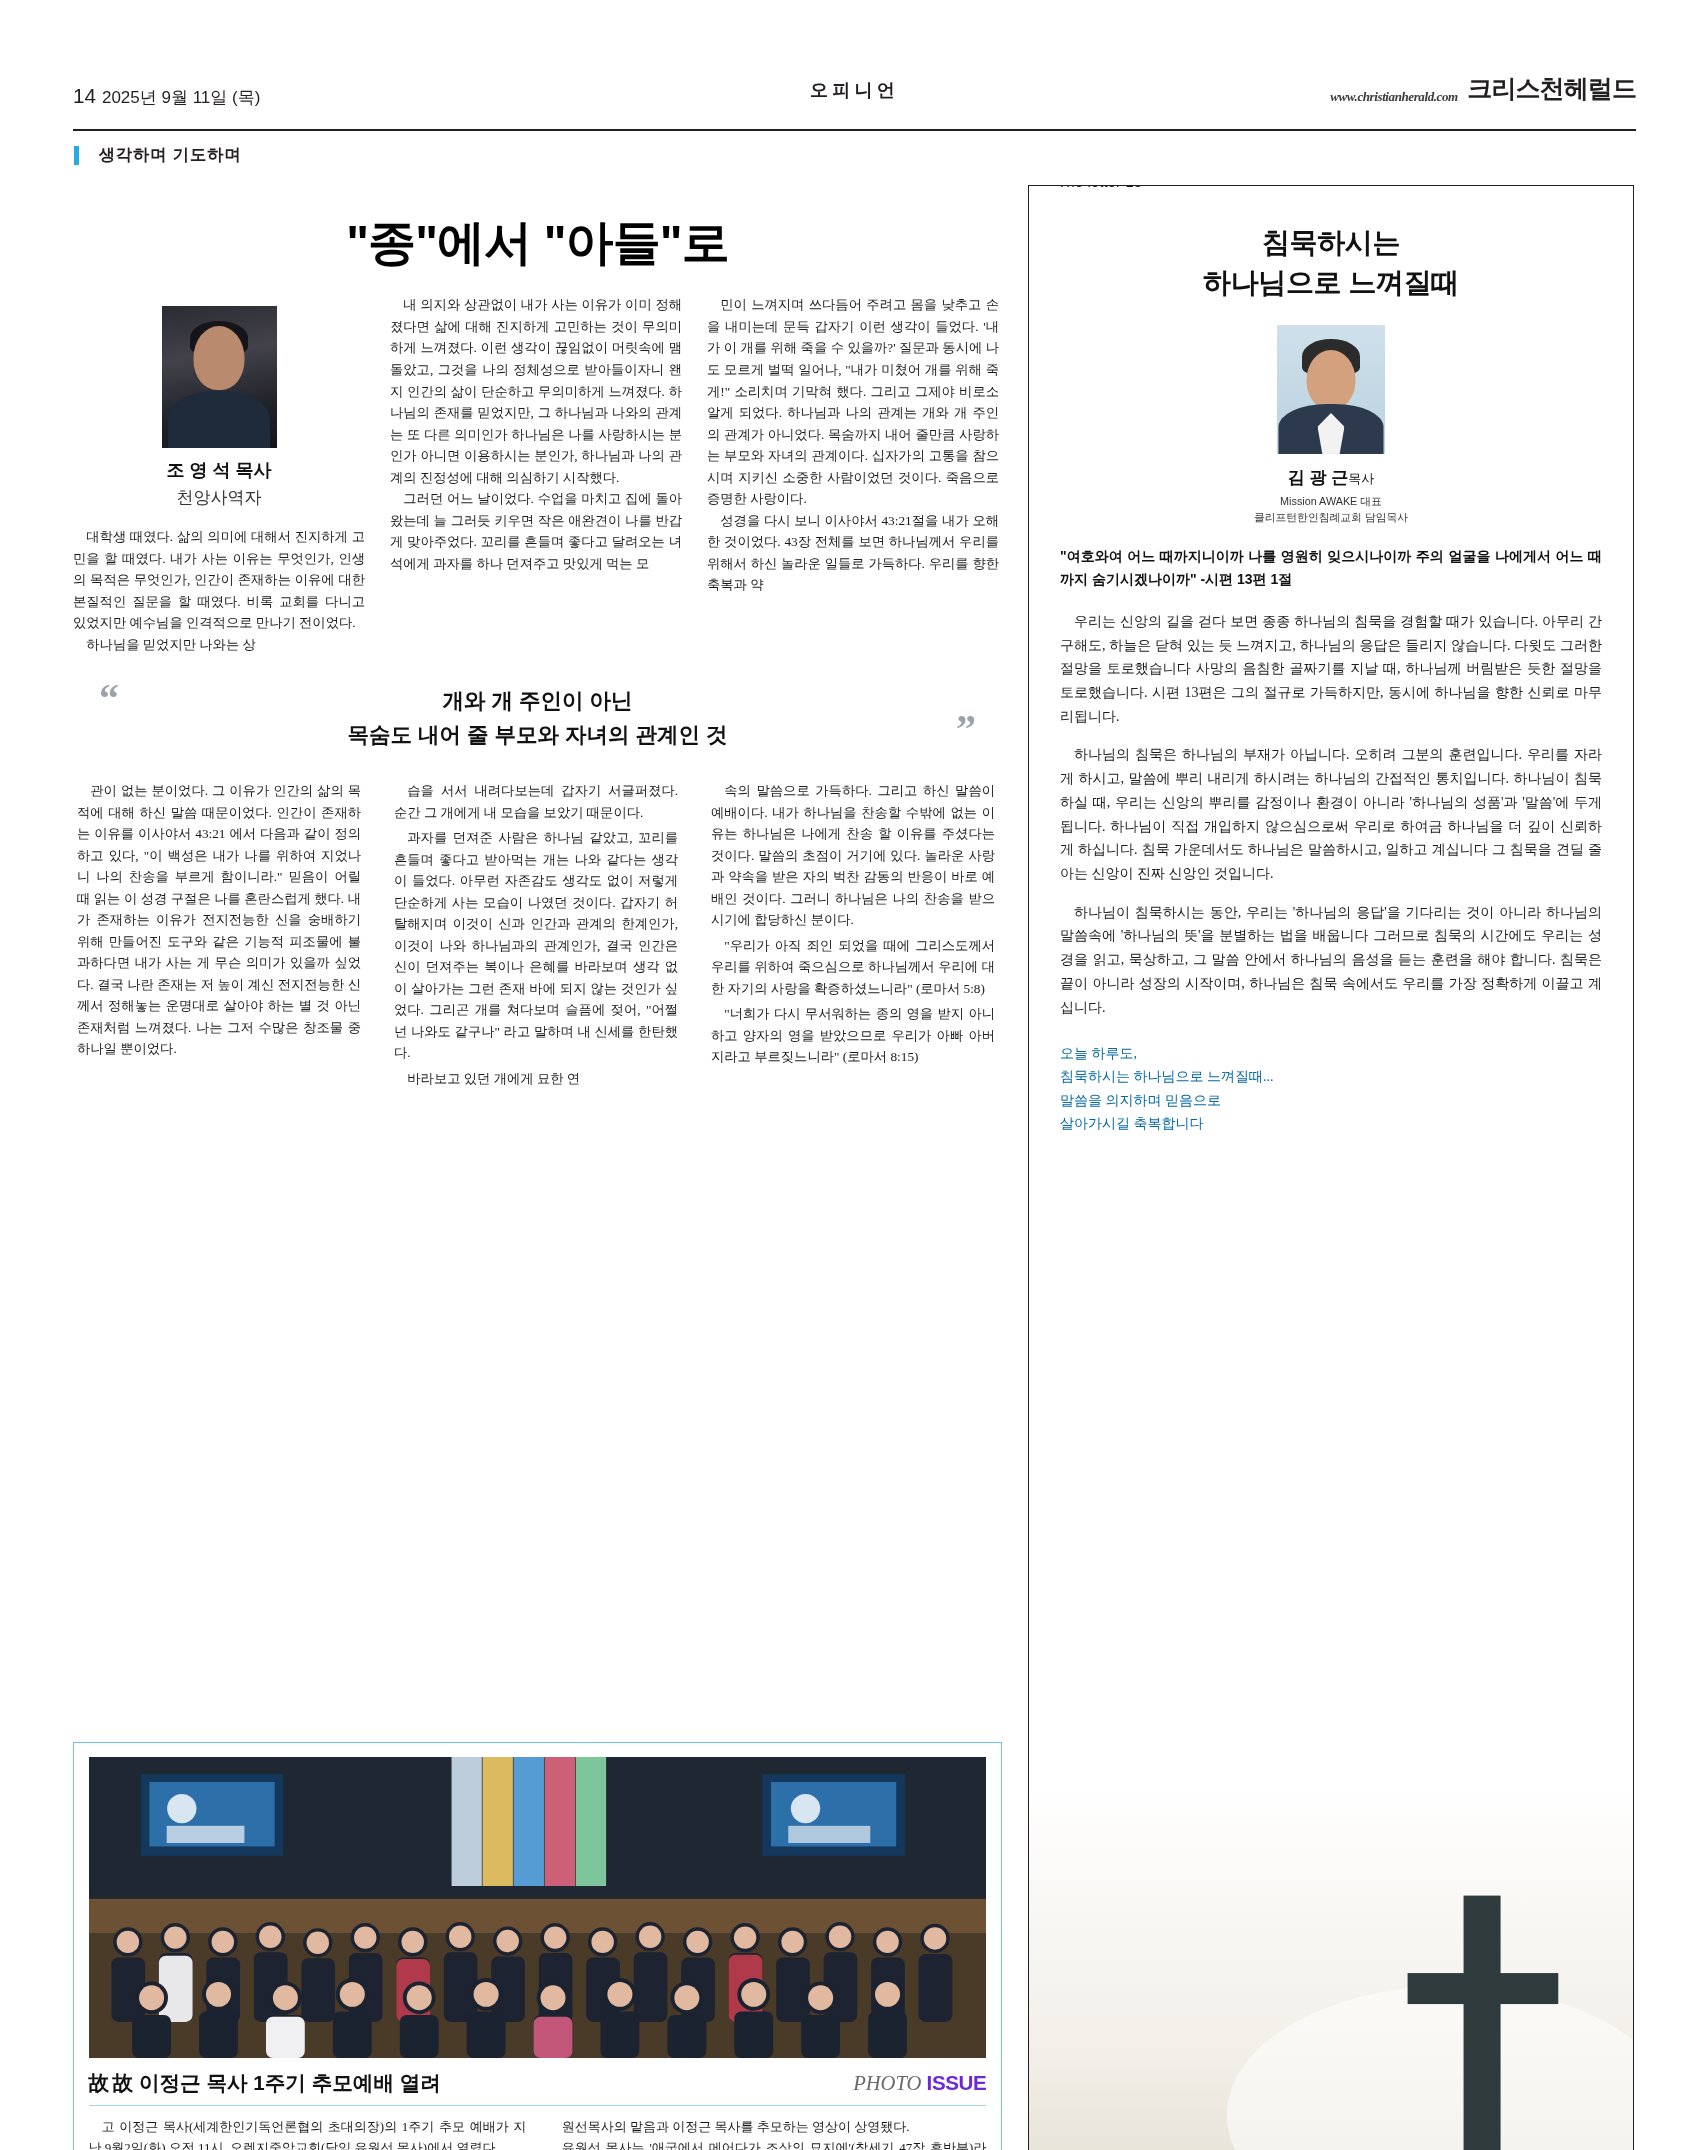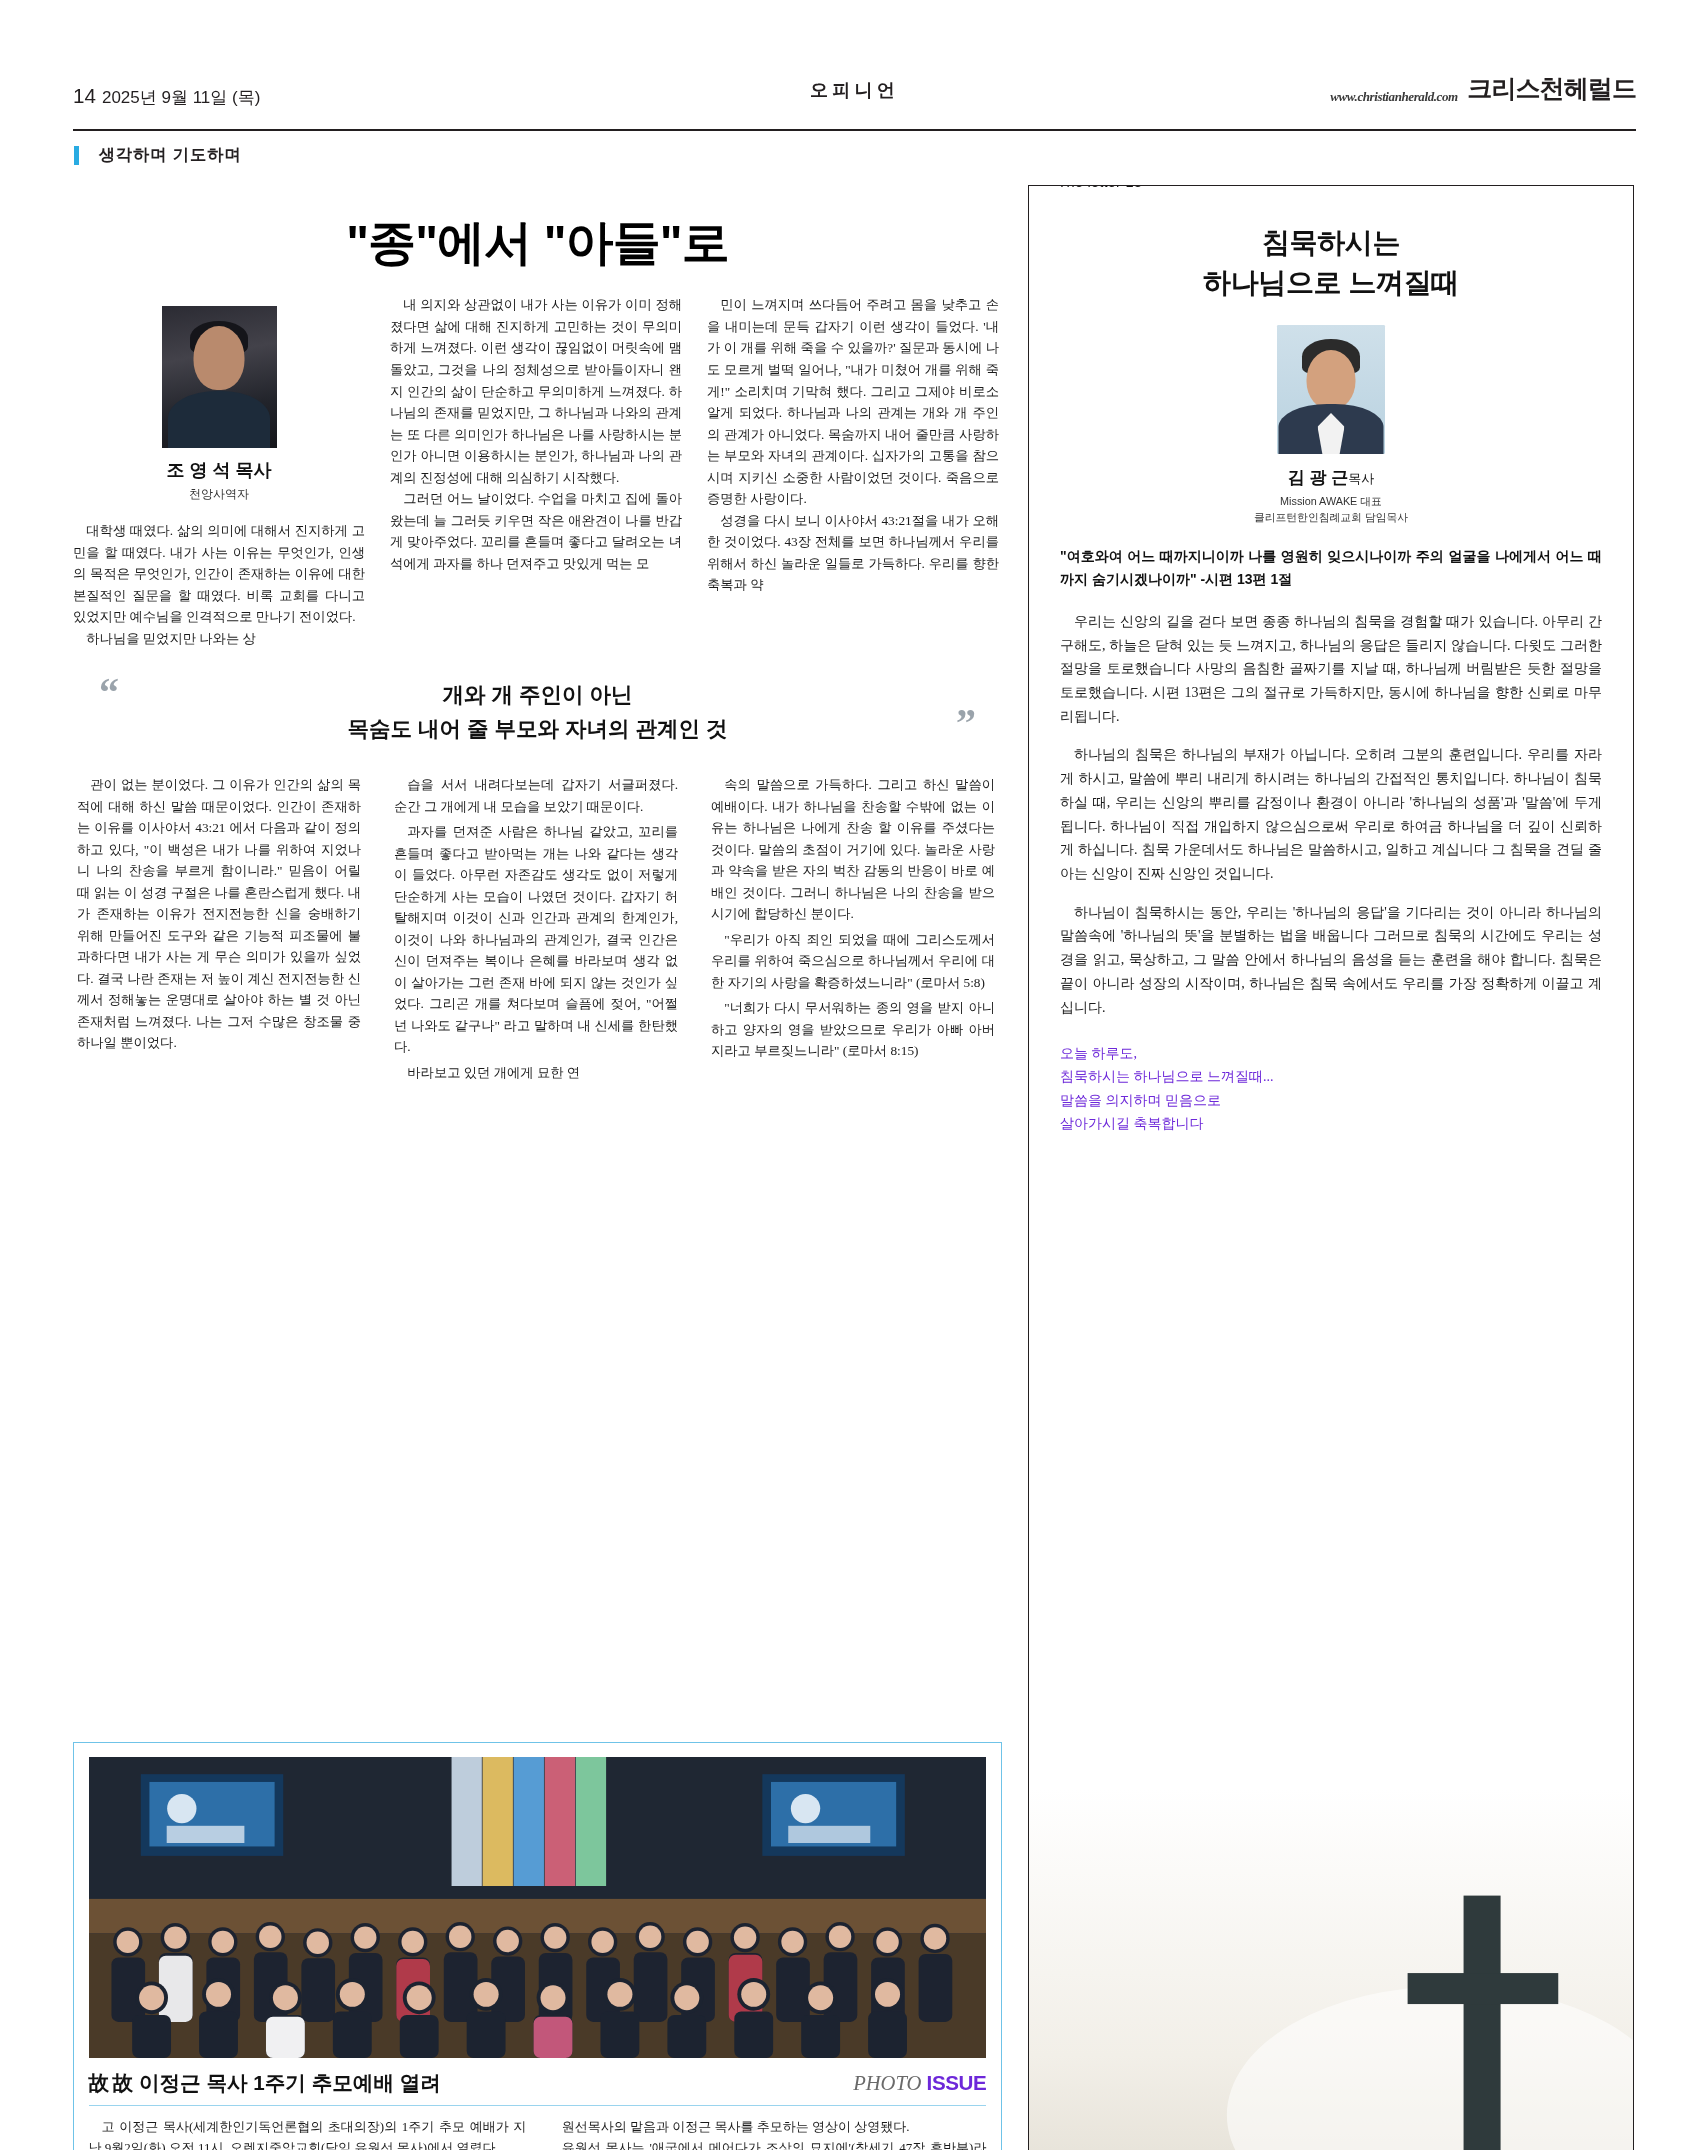--- a/index.html
+++ b/index.html
@@ -193,21 +193,21 @@
   }
   .author-name {
     margin-top: 9.5px;
     font-size: 18px;
     font-weight: bold;
     font-family: "Liberation Sans", sans-serif;
     color: #111;
   }
   .author-title {
     margin-top: 4.3px;
-    font-size: 12px;
+    font-size: 17px;
     color: #333;
     font-family: "Liberation Sans", sans-serif;
   }
   .author-text {
     margin-top: 17px;
   }
   .author-text p {
     font-size: 13.3px;
     line-height: 1.62;
     text-align: justify;
@@ -457,21 +457,21 @@
     margin: 0 0 14.6px 0;
     color: #1a1a1a;
   }
   .letter-closing {
     margin-top: 22.4px;
   }
   .letter-closing p {
     font-size: 14px;
     line-height: 1.66;
     margin: 0;
-    color: #6d28d9;
+    color: #0369a1;
     text-indent: 0;
   }
 
   
   .cross-art {
     position: absolute;
     right: 0;
     bottom: 0;
     width: 604px;
     height: 637px;

